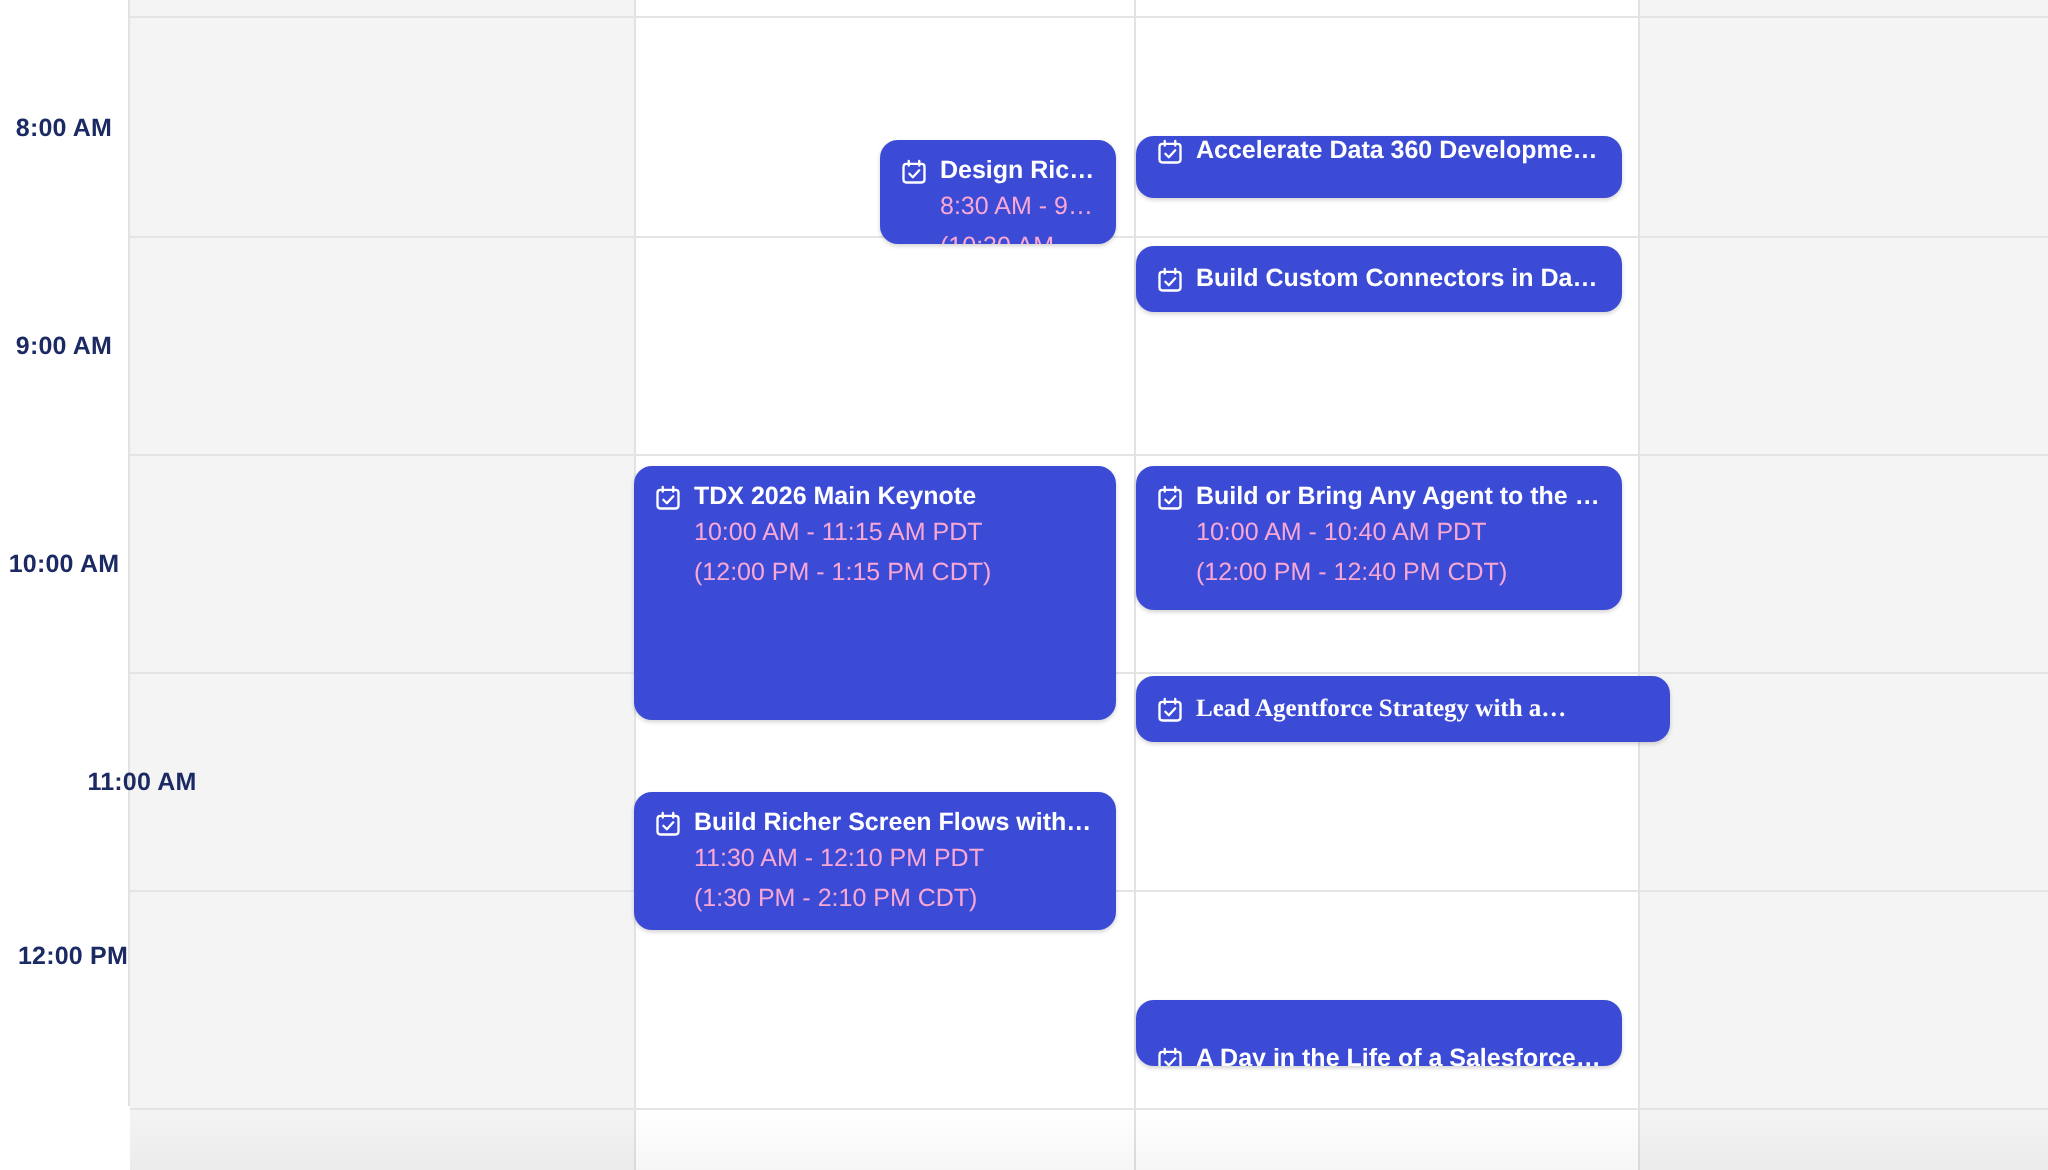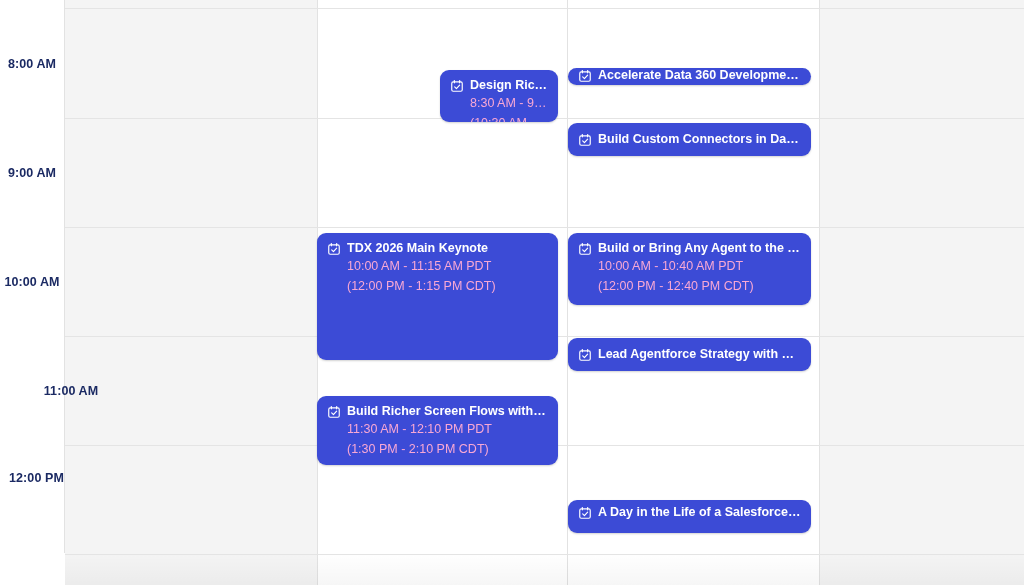--- a/index.html
+++ b/index.html
@@ -184,21 +184,21 @@
             <line x1="16.5" y1="2.5" x2="16.5" y2="6.5" stroke="#ffffff" stroke-width="2" stroke-linecap="round"></line>
             <polyline points="8,13.5 11,16.5 16.5,10.5" fill="none" stroke="#ffffff" stroke-width="2" stroke-linecap="round" stroke-linejoin="round"></polyline>
           </svg>
       </span>
       <span class="ev-title-text">Design Ric…</span>
     </div>
     <div class="ev-time">8:30 AM - 9:…</div>
     <div class="ev-time">(10:30 AM -…</div>
   </div>
 
-  <div class="event blue" style="left:568px;top:68px;width:243px;height:17px;padding-top:0;">
+  <div class="event blue" style="left:568px;top:68px;width:243px;height:31px;padding-top:0;">
     <div class="ev-title">
       <span class="ic">
         <svg viewBox="0 0 24 24">
             <rect x="3" y="5" width="18" height="16" rx="2.5" fill="none" stroke="#ffffff" stroke-width="2"></rect>
             <line x1="7.5" y1="2.5" x2="7.5" y2="6.5" stroke="#ffffff" stroke-width="2" stroke-linecap="round"></line>
             <line x1="16.5" y1="2.5" x2="16.5" y2="6.5" stroke="#ffffff" stroke-width="2" stroke-linecap="round"></line>
             <polyline points="8,13.5 11,16.5 16.5,10.5" fill="none" stroke="#ffffff" stroke-width="2" stroke-linecap="round" stroke-linejoin="round"></polyline>
           </svg>
       </span>
       <span class="ev-title-text">Accelerate Data 360 Developme…</span>
@@ -244,21 +244,21 @@
             <line x1="16.5" y1="2.5" x2="16.5" y2="6.5" stroke="#ffffff" stroke-width="2" stroke-linecap="round"></line>
             <polyline points="8,13.5 11,16.5 16.5,10.5" fill="none" stroke="#ffffff" stroke-width="2" stroke-linecap="round" stroke-linejoin="round"></polyline>
           </svg>
       </span>
       <span class="ev-title-text">Build or Bring Any Agent to the Sl…</span>
     </div>
     <div class="ev-time">10:00 AM - 10:40 AM PDT</div>
     <div class="ev-time">(12:00 PM - 12:40 PM CDT)</div>
   </div>
 
-  <div class="event blue" style="left:568px;top:338px;width:243px;height:33px;padding-top:9px;">
+  <div class="event blue" style="left:568px;top:338px;width:267px;height:33px;padding-top:9px;font-family:Liberation Serif, serif;">
     <div class="ev-title">
       <span class="ic">
         <svg viewBox="0 0 24 24">
             <rect x="3" y="5" width="18" height="16" rx="2.5" fill="none" stroke="#ffffff" stroke-width="2"></rect>
             <line x1="7.5" y1="2.5" x2="7.5" y2="6.5" stroke="#ffffff" stroke-width="2" stroke-linecap="round"></line>
             <line x1="16.5" y1="2.5" x2="16.5" y2="6.5" stroke="#ffffff" stroke-width="2" stroke-linecap="round"></line>
             <polyline points="8,13.5 11,16.5 16.5,10.5" fill="none" stroke="#ffffff" stroke-width="2" stroke-linecap="round" stroke-linejoin="round"></polyline>
           </svg>
       </span>
       <span class="ev-title-text">Lead Agentforce Strategy with a…</span>
@@ -274,21 +274,21 @@
             <line x1="16.5" y1="2.5" x2="16.5" y2="6.5" stroke="#ffffff" stroke-width="2" stroke-linecap="round"></line>
             <polyline points="8,13.5 11,16.5 16.5,10.5" fill="none" stroke="#ffffff" stroke-width="2" stroke-linecap="round" stroke-linejoin="round"></polyline>
           </svg>
       </span>
       <span class="ev-title-text">Build Richer Screen Flows with LW…</span>
     </div>
     <div class="ev-time">11:30 AM - 12:10 PM PDT</div>
     <div class="ev-time">(1:30 PM - 2:10 PM CDT)</div>
   </div>
 
-  <div class="event blue" style="left:568px;top:500px;width:243px;height:33px;padding-top:5px;">
+  <div class="event blue" style="left:568px;top:500px;width:243px;height:33px;padding-top:22px;">
     <div class="ev-title">
       <span class="ic">
         <svg viewBox="0 0 24 24">
             <rect x="3" y="5" width="18" height="16" rx="2.5" fill="none" stroke="#ffffff" stroke-width="2"></rect>
             <line x1="7.5" y1="2.5" x2="7.5" y2="6.5" stroke="#ffffff" stroke-width="2" stroke-linecap="round"></line>
             <line x1="16.5" y1="2.5" x2="16.5" y2="6.5" stroke="#ffffff" stroke-width="2" stroke-linecap="round"></line>
             <polyline points="8,13.5 11,16.5 16.5,10.5" fill="none" stroke="#ffffff" stroke-width="2" stroke-linecap="round" stroke-linejoin="round"></polyline>
           </svg>
       </span>
       <span class="ev-title-text">A Day in the Life of a Salesforce …</span>

